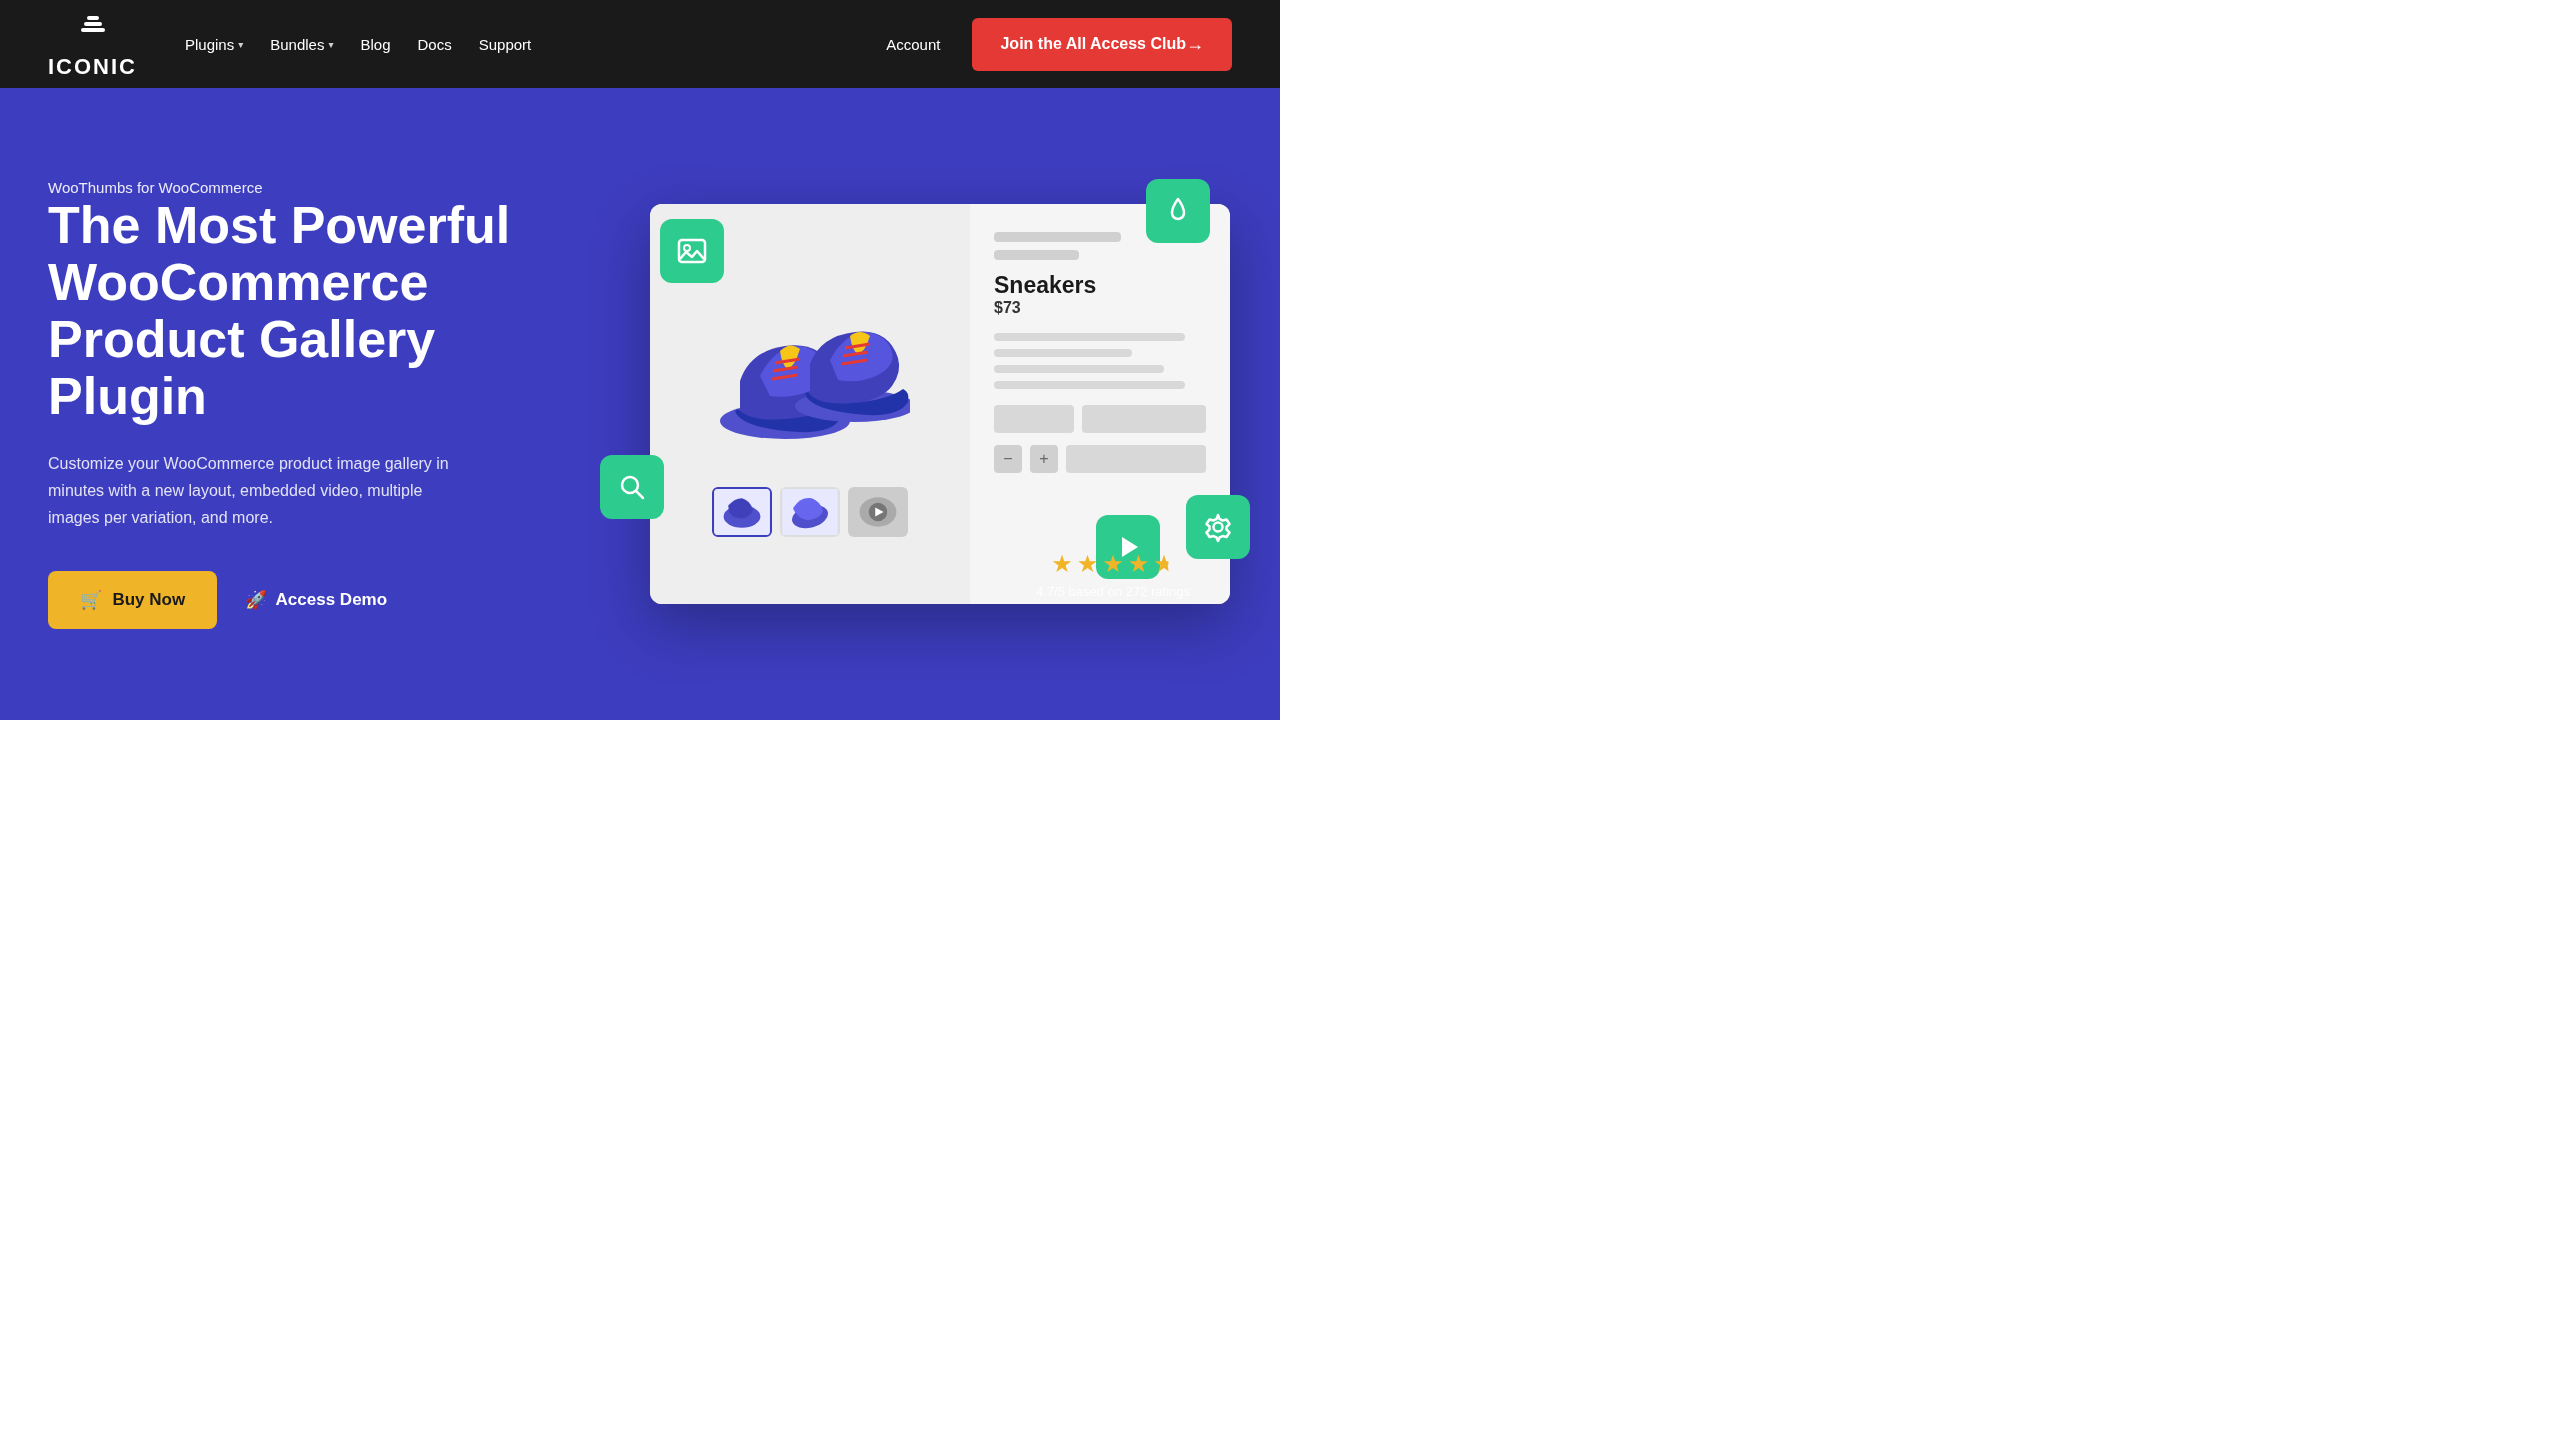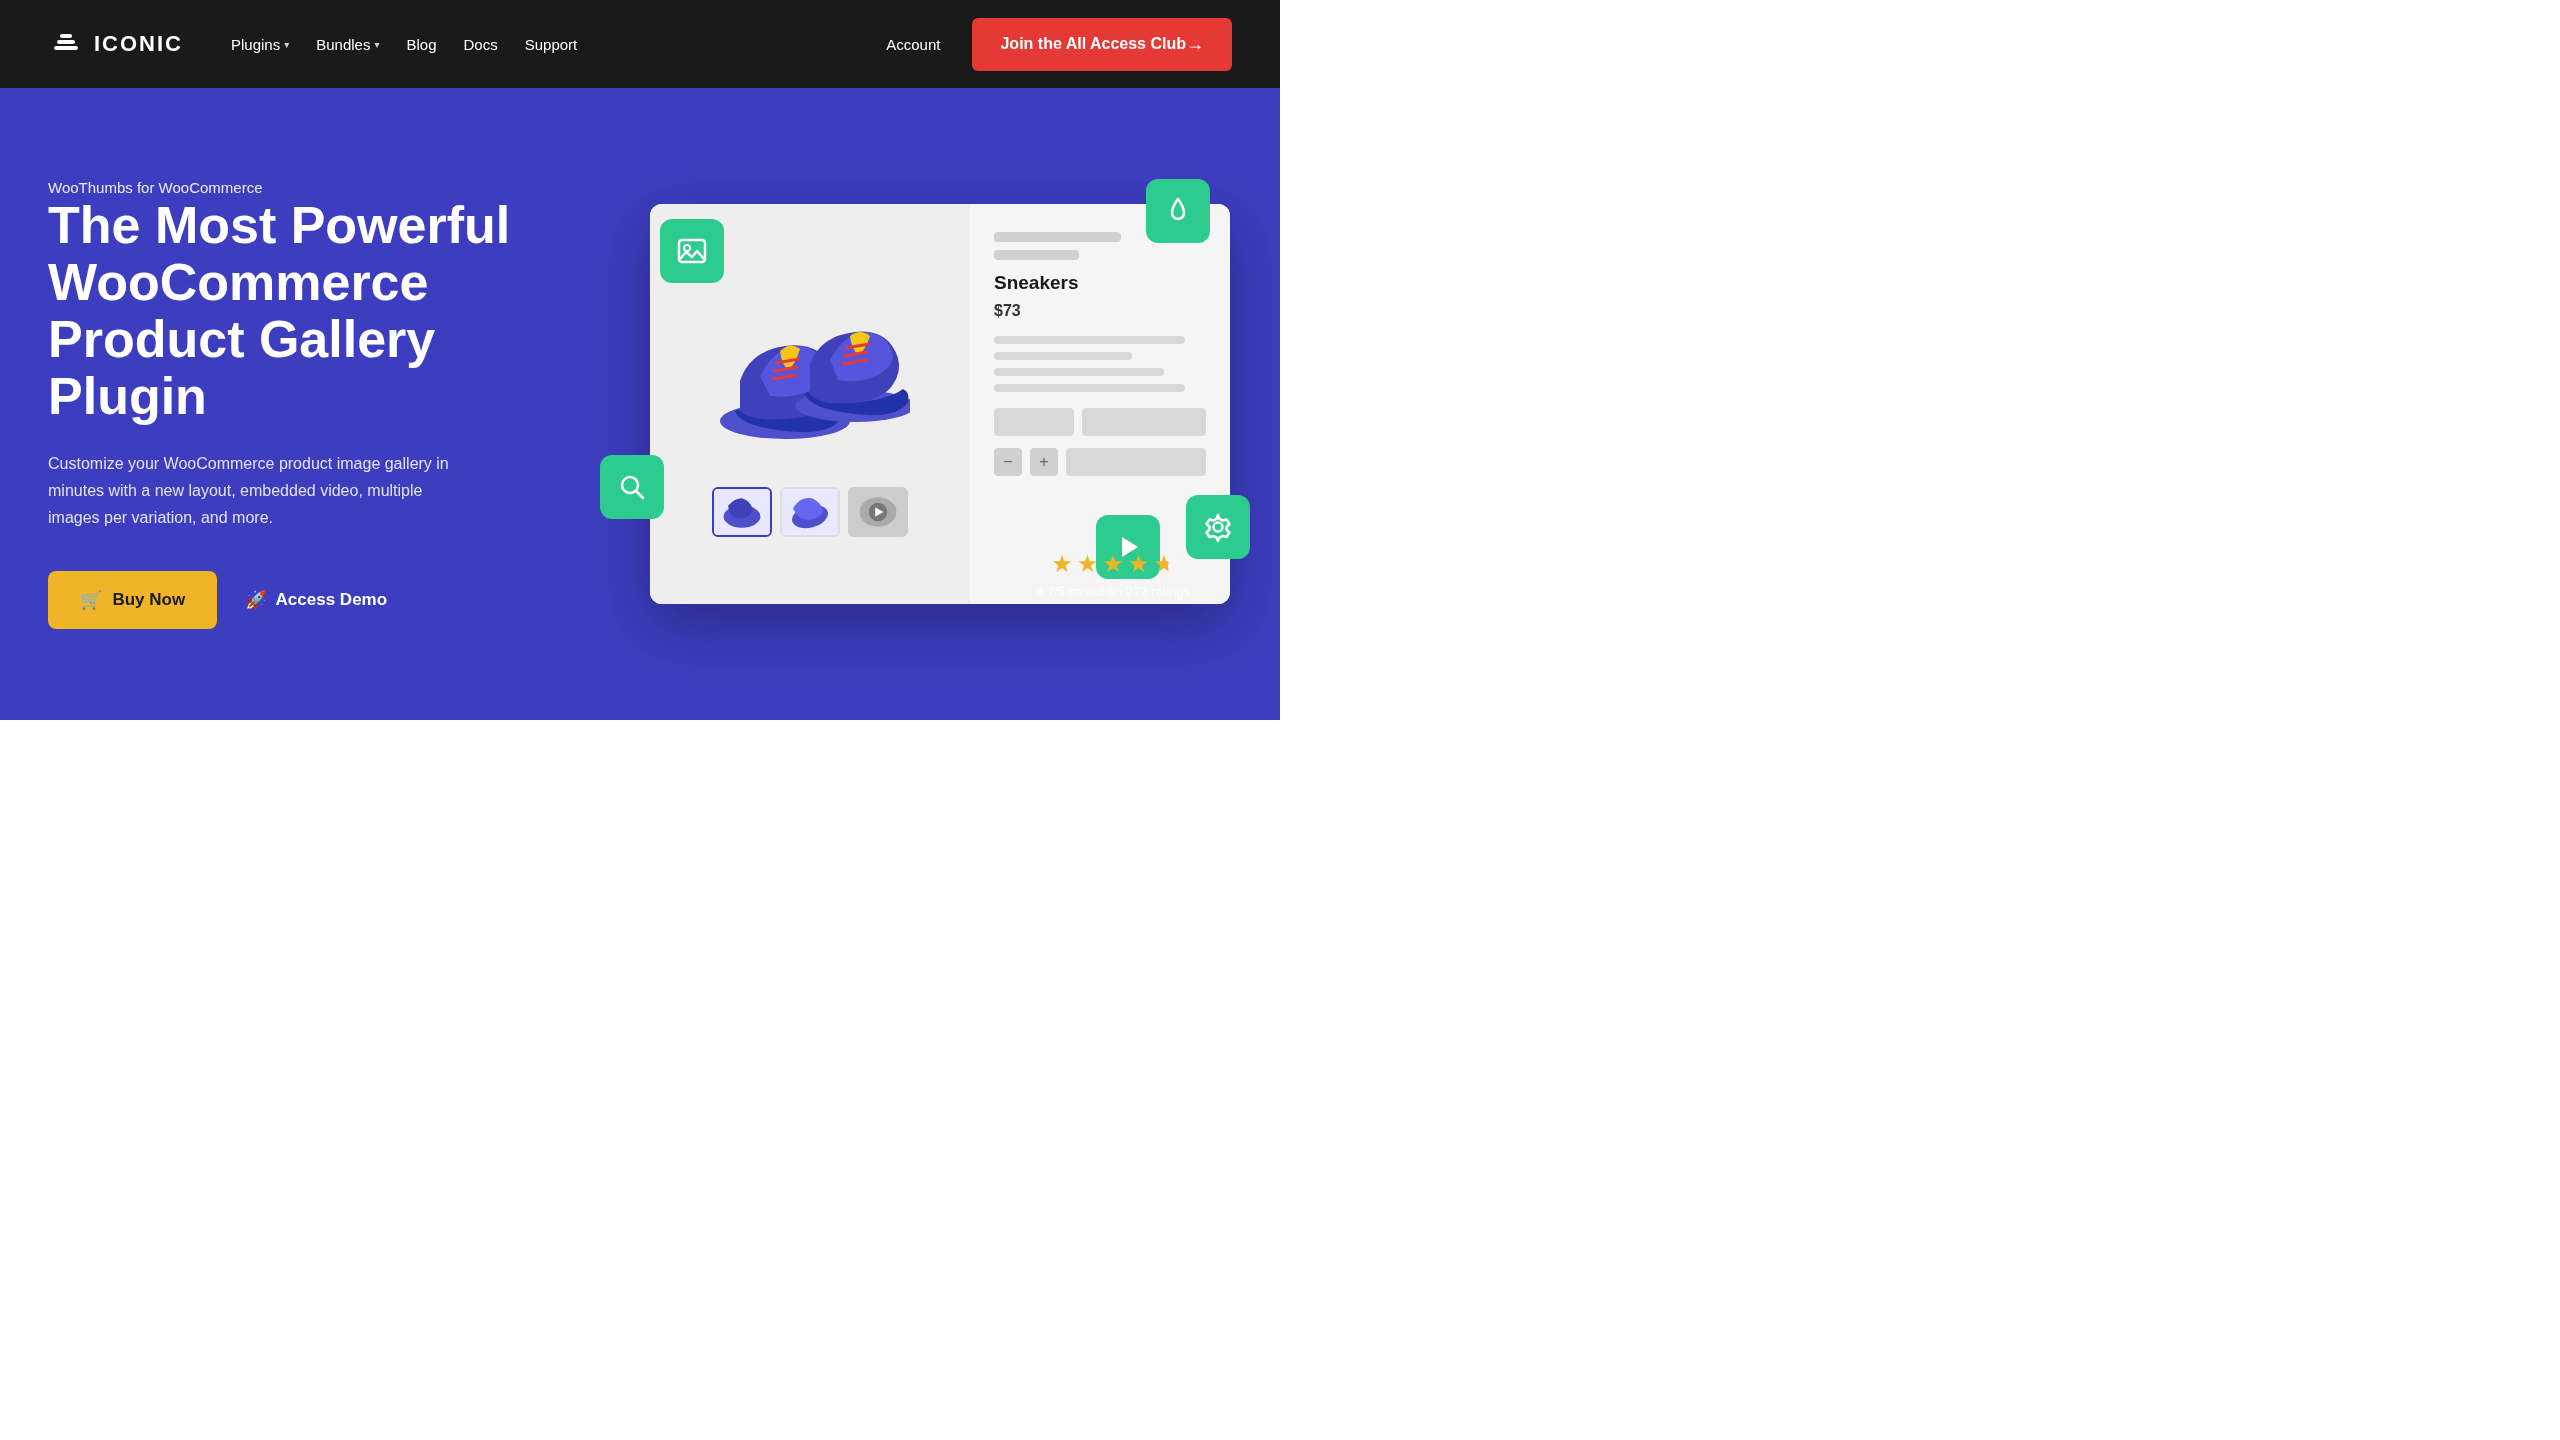--- a/index.html
+++ b/index.html
@@ -17,20 +17,21 @@
     }
     .logo {
       display: flex;
       align-items: center;
       gap: 10px;
       color: #fff;
       font-size: 22px;
       font-weight: 800;
       letter-spacing: 2px;
       margin-right: 48px;
+      flex-direction: column;
     }
     .logo-icon {
       width: 36px;
       height: 36px;
     }
     .nav-links {
       display: flex;
       align-items: center;
       gap: 27px;
       flex: 1;
@@ -220,24 +221,24 @@
       flex-direction: column;
       gap: 8px;
       margin-bottom: 12px;
     }
     .line-block {
       height: 10px;
       background: #d0d0d0;
       border-radius: 4px;
     }
     .product-title {
-      font-size: 19px;
+      font-size: 23px;
       font-weight: 800;
       color: #1a1a1a;
-      margin-bottom: 8px;
+      margin-bottom: 0;
     }
     .product-price {
       font-size: 16px;
       color: #333;
       font-weight: 600;
       margin-bottom: 16px;
     }
     .detail-lines {
       display: flex;
       flex-direction: column;

